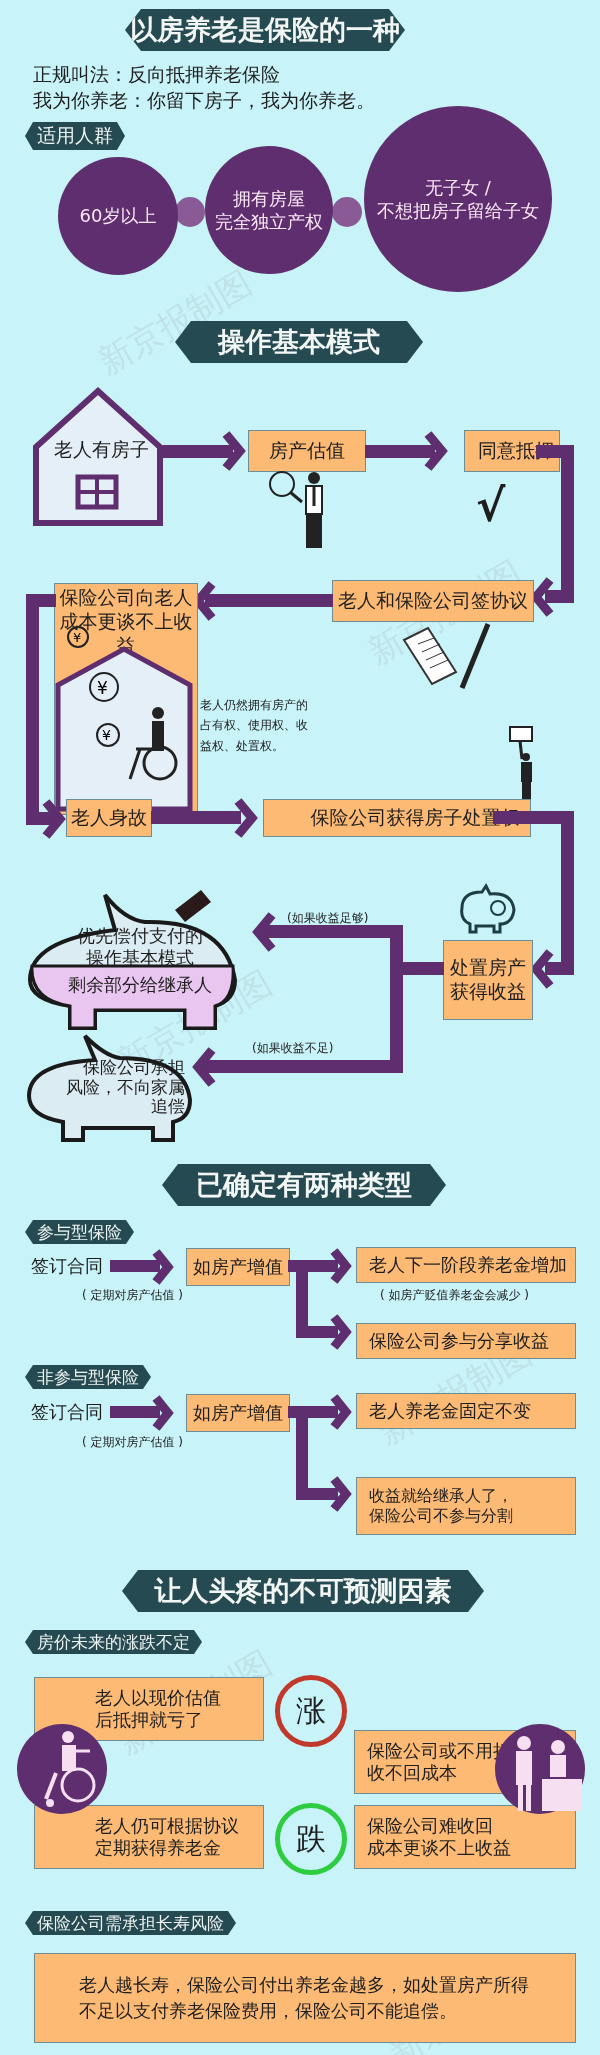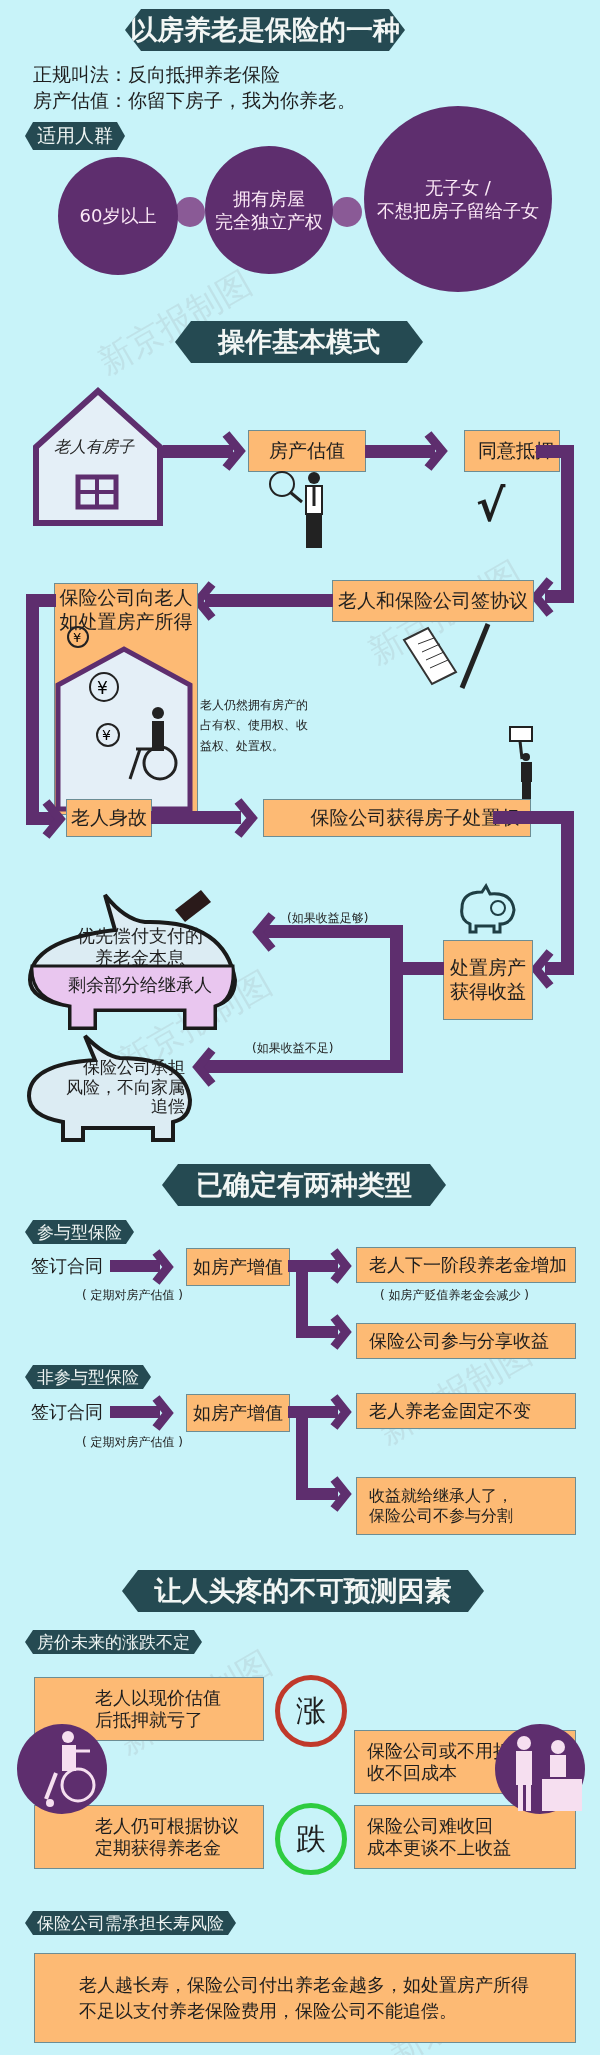--- a/index.html
+++ b/index.html
@@ -26,42 +26,42 @@
 <div class="wm" style="left:370px;top:1370px;">新京报制图</div>
 <div class="wm" style="left:110px;top:1680px;">新京报制图</div>
 <div class="wm" style="left:380px;top:1990px;">新京报制图</div>
 
 <div class="banner" style="left:125px;top:9px;width:280px;height:42px;">以房养老是保险的一种</div>
 
 <div class="line" style="left:33px;top:62px;">
   <span>正规叫法：</span><span>反向抵押养老保险</span>
 </div>
 <div class="line" style="left:33px;top:88px;">
-  <span>房产估值：</span><span>你留下房子，我为你养老。</span>
+  <span>我为你养老：</span><span>你留下房子，我为你养老。</span>
 </div>
 
 <div class="tag" style="left:25px;top:122px;">适用人群</div>
 
 <div class="dot" style="left:175px;top:197px;width:30px;height:30px;"></div>
 <div class="dot" style="left:332px;top:197px;width:30px;height:30px;"></div>
 <div class="circle" style="left:58px;top:157px;width:120px;height:118px;white-space:pre-line;">60岁以上</div>
 <div class="circle" style="left:205px;top:146px;width:128px;height:128px;white-space:pre-line;">拥有房屋
 完全独立产权</div>
 <div class="circle" style="left:364px;top:106px;width:188px;height:186px;white-space:pre-line;">无子女 /
 不想把房子留给子女</div>
 
 <div class="banner" style="left:175px;top:321px;width:248px;height:42px;">操作基本模式</div>
 
 <svg style="left:32px;top:387px;" width="132" height="140">
   <polygon points="4,60 66,4 128,60 128,136 4,136" fill="#e4eff7" stroke="#5e2e6e" stroke-width="6"></polygon>
   <rect x="46" y="90" width="38" height="30" fill="none" stroke="#5e2e6e" stroke-width="5"></rect>
   <line x1="65" y1="90" x2="65" y2="120" stroke="#5e2e6e" stroke-width="4"></line>
   <line x1="46" y1="105" x2="84" y2="105" stroke="#5e2e6e" stroke-width="4"></line>
 </svg>
-<div class="abs" style="left:54px;top:437px;font-size:16px;font-style:italic;">老人有房子</div>
+<div class="abs" style="left:54px;top:437px;font-size:19px;">老人有房子</div>
 
 <div class="bar" style="left:163px;top:445px;width:70px;height:13px;"></div>
 <svg style="left:222px;top:430px;" width="24" height="42">
     <polyline points="4,4 18,21 4,38" fill="none" stroke="#5e2e6e" stroke-width="9"></polyline>
   </svg>
 <div class="box" style="left:248px;top:430px;width:116px;height:40px;">房产估值</div>
 
 <svg style="left:268px;top:470px;" width="60" height="82">
   <circle cx="14" cy="14" r="12" fill="none" stroke="#222" stroke-width="2"></circle>
   <line x1="22" y1="22" x2="34" y2="32" stroke="#222" stroke-width="3"></line>
@@ -96,21 +96,21 @@
   <line x1="88" y1="4" x2="62" y2="68" stroke="#222" stroke-width="5"></line>
 </svg>
 
 <div class="bar" style="left:205px;top:594px;width:128px;height:13px;"></div>
 <svg style="left:192px;top:580px;" width="24" height="42">
     <polyline points="20,4 6,21 20,38" fill="none" stroke="#5e2e6e" stroke-width="9"></polyline>
   </svg>
 
 <div class="box" style="left:54px;top:583px;width:142px;height:230px;align-items:flex-start;">
   <div style="white-space:pre-line;padding-top:2px;">保险公司向老人
-如处置房产所得</div>
+成本更谈不上收益</div>
 </div>
 <svg style="left:54px;top:645px;" width="142" height="168">
   <polygon points="4,40 70,4 136,40 136,164 4,164" fill="#e4eff7" stroke="#5e2e6e" stroke-width="5"></polygon>
   <circle cx="24" cy="-8" r="10" fill="none" stroke="#222" stroke-width="2"></circle>
     <text x="19" y="-3" font-size="13">¥</text>
   <circle cx="50" cy="42" r="14" fill="none" stroke="#222" stroke-width="2"></circle>
     <text x="43" y="49" font-size="17">¥</text>
   <circle cx="54" cy="90" r="11" fill="none" stroke="#222" stroke-width="2"></circle>
     <text x="48" y="95" font-size="14">¥</text>
   <circle cx="104" cy="68" r="6" fill="#222"></circle>
@@ -172,21 +172,21 @@
     <polyline points="20,4 6,21 20,38" fill="none" stroke="#5e2e6e" stroke-width="9"></polyline>
   </svg>
 <div class="small" style="left:252px;top:1040px;">(如果收益不足)</div>
 
 <svg style="left:25px;top:880px;" width="220" height="150">
   <polygon points="150,30 176,10 186,22 160,42" fill="#2a1a1a"></polygon>
   <path d="M90,50 L80,15 Q100,40 120,42 Q200,40 210,100 Q210,120 190,126 L190,148 L160,148 L160,130 L70,130 L70,148 L45,148 L45,126 Q5,120 5,100 Q5,60 90,50 Z" fill="#dcecf3" stroke="#1a1a1a" stroke-width="4"></path>
   <path d="M7,86 L208,86 Q210,120 190,126 L190,148 L160,148 L160,130 L70,130 L70,148 L45,148 L45,126 Q5,120 7,86 Z" fill="#e9c6ef" stroke="#1a1a1a" stroke-width="3"></path>
 </svg>
 <div class="abs" style="left:60px;top:925px;width:160px;text-align:center;font-size:18px;line-height:1.2;white-space:pre-line;">优先偿付支付的
-养老金本息</div>
+操作基本模式</div>
 <div class="abs" style="left:55px;top:973px;width:170px;text-align:center;font-size:18px;">剩余部分给继承人</div>
 
 <svg style="left:25px;top:1030px;" width="170" height="115">
   <path d="M70,30 L60,6 Q80,26 95,28 Q160,28 165,70 Q165,88 148,92 L148,110 L128,110 L128,98 L58,98 L58,110 L38,110 L38,92 Q4,86 4,66 Q4,34 70,30 Z" fill="#dcecf3" stroke="#1a1a1a" stroke-width="4"></path>
 </svg>
 <div class="abs" style="left:35px;top:1058px;width:150px;text-align:right;font-size:17px;line-height:1.15;white-space:pre-line;">保险公司承担
 风险，不向家属
 追偿</div>
 
 <div class="banner" style="left:162px;top:1164px;width:284px;height:42px;">已确定有两种类型</div>

